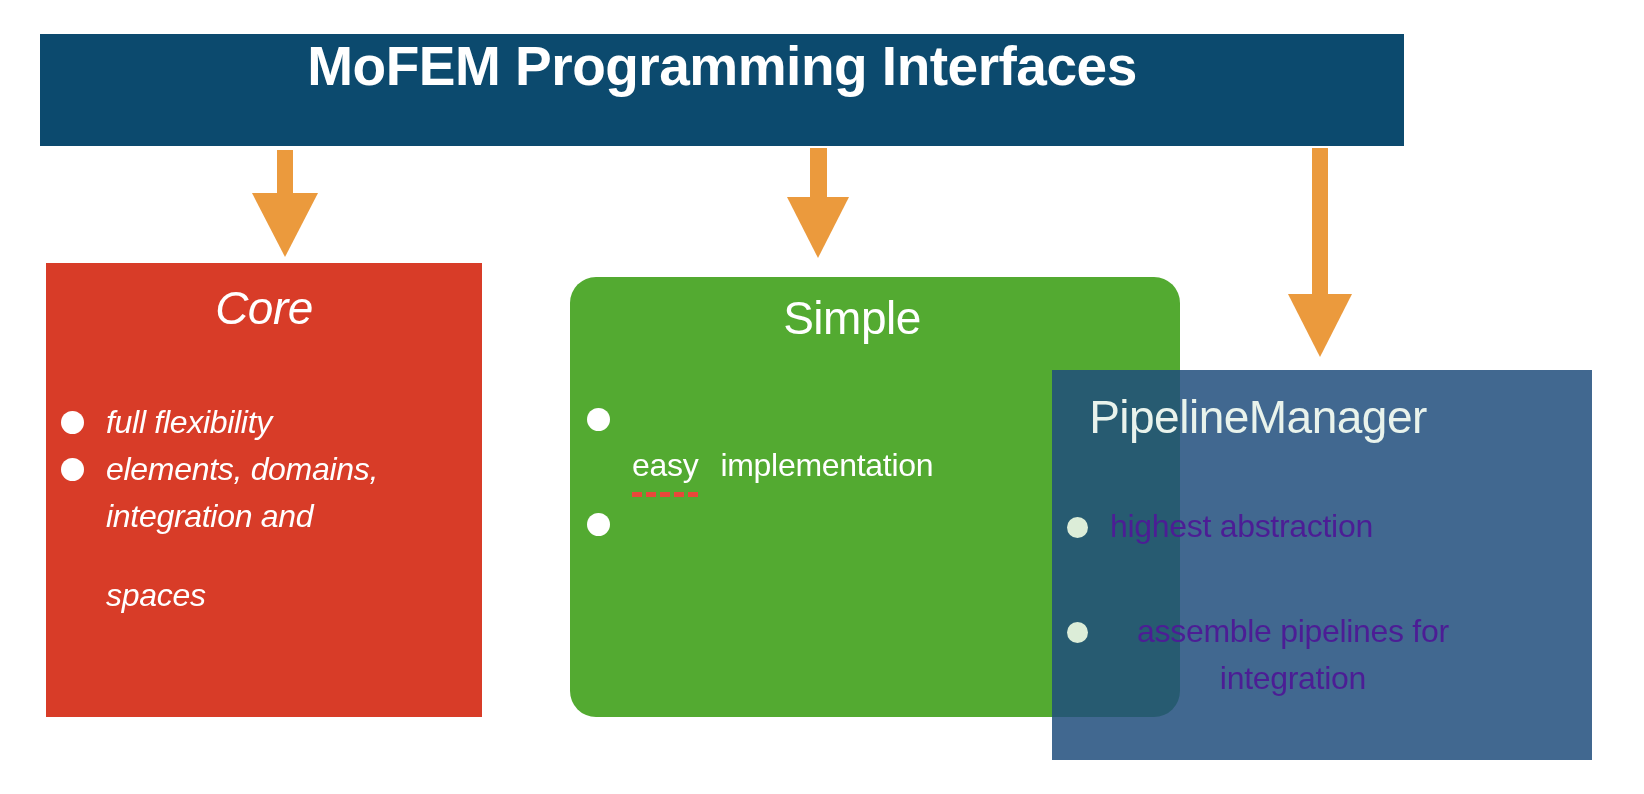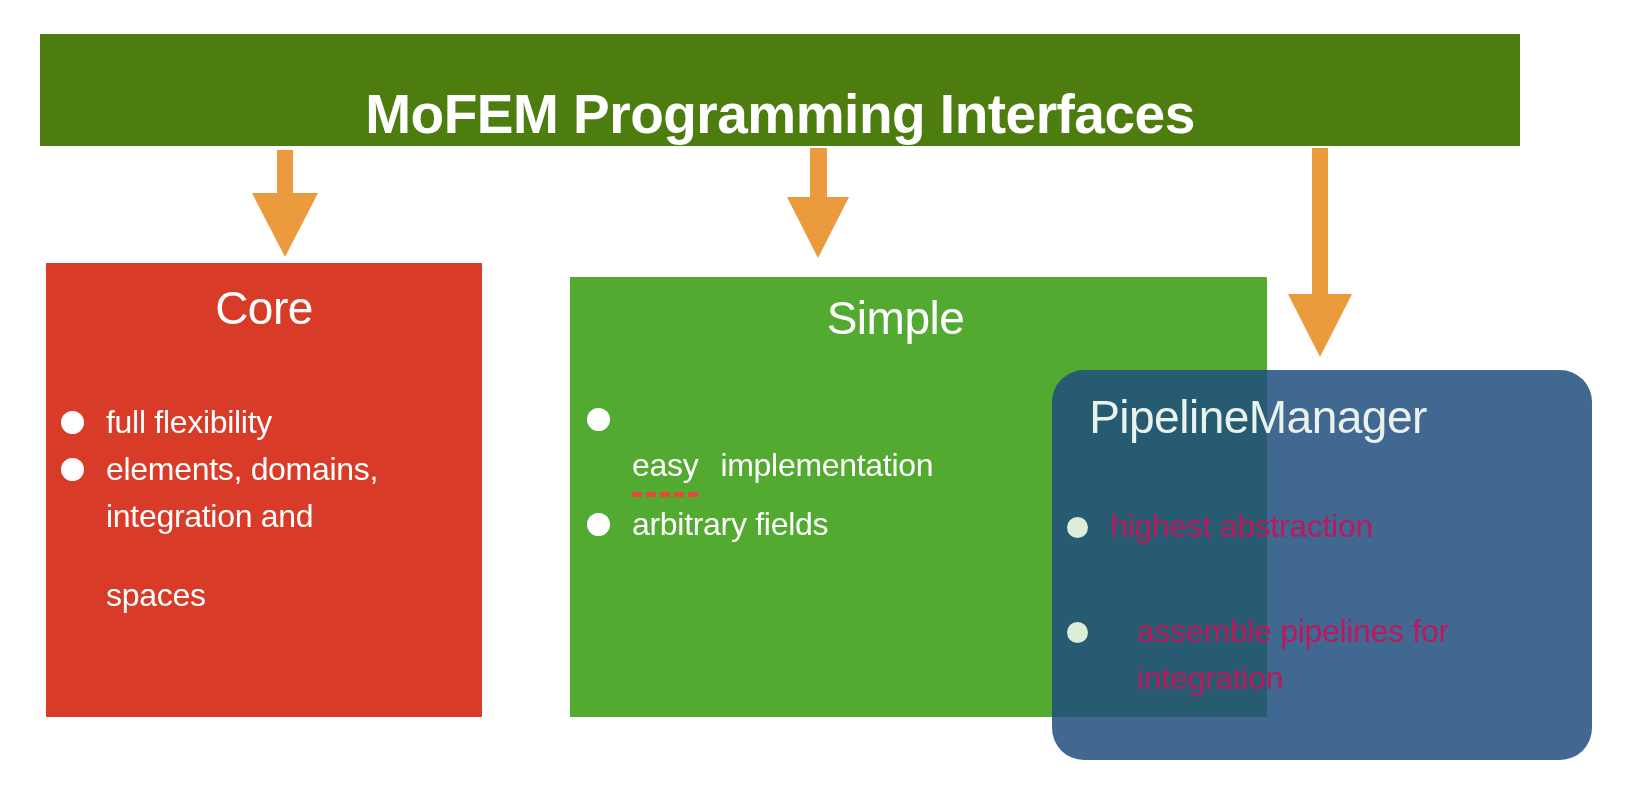--- a/index.html
+++ b/index.html
@@ -9,23 +9,23 @@
     height: 794px;
     background: #ffffff;
     overflow: hidden;
     font-family: "Liberation Sans", "DejaVu Sans", sans-serif;
   }
 
   
   .header-banner {
     position: absolute;
     left: 40px; top: 34px;
-    width: 1480px; height: 112px;
-    background: #4d7c0f;
-    display: flex; align-items: flex-end; justify-content: center;
+    width: 1364px; height: 112px;
+    background: #0c4a6e;
+    display: flex; align-items: flex-start; justify-content: center;
   }
   .header-title {
     color: #ffffff;
     font-size: 55px;
     font-weight: 700;
     letter-spacing: -0.5px;
     white-space: nowrap;
   }
 
   
@@ -45,23 +45,23 @@
                   border-top: 61px solid #eb9a3d; }
 
   #arrow3-shaft { left: 1312px; top: 148px; width: 16px; height: 147px; }
   #arrow3-head  { left: 1288px; top: 294px;
                   border-left: 32px solid transparent;
                   border-right: 32px solid transparent;
                   border-top: 63px solid #eb9a3d; }
 
   
   .box { position: absolute; }
-  #core-box     { left: 46px;   top: 263px; width: 436px; height: 454px; background: #d83c28; z-index: 1; }
-  #simple-box   { left: 570px;  top: 277px; width: 697px; height: 440px; background: #53aa31; z-index: 2; }
-  #pipeline-box { left: 1052px; top: 370px; width: 540px; height: 390px; background: rgba(32,78,124,0.85); z-index: 3; border-radius: 32px; }
+  #core-box     { left: 46px;   top: 263px; width: 436px; height: 454px; background: #d83c28; z-index: 1; font-style: italic; }
+  #simple-box   { left: 570px;  top: 277px; width: 610px; height: 440px; background: #53aa31; z-index: 2; border-radius: 26px; }
+  #pipeline-box { left: 1052px; top: 370px; width: 540px; height: 390px; background: rgba(32,78,124,0.85); z-index: 3; }
 
   .box-title {
     position: absolute; left: 0; right: 0;
     text-align: center;
     font-size: 46px;
     line-height: 50px;
     font-weight: 400;
     color: #ffffff;
     letter-spacing: -0.5px;
   }
@@ -85,21 +85,21 @@
   }
   #pipeline-bullets .bullet-dot { width: 21px; height: 21px; margin-top: 14px; background: #dcedd8; }
 
   .bullet-text {
     margin-left: 22px;
     color: #ffffff;
     font-size: 32px;
     line-height: 47px;
     letter-spacing: -0.3px;
   }
-  #pipeline-bullets .bullet-text { color: #be185d; }
+  #pipeline-bullets .bullet-text { color: #4c1d95; text-align: center; }
 
   #simple-bullets .bullet-row + .bullet-row   { margin-top: 4px; }
   #pipeline-bullets .bullet-row + .bullet-row { margin-top: 58px; gap: 27px; }
 
   .line-gap { margin-top: 32px; }
 
   .spell-underline {
     display: inline-block;
     border-bottom: 5px dashed #e8483a;
     padding-bottom: 3px;
@@ -153,21 +153,20 @@
     <div class="box-title">Simple</div>
     <div class="bullets" id="simple-bullets">
       <div class="bullet-row">
         <span class="bullet-dot"></span>
         <div class="bullet-text">
           <span class="spell-underline">easy</span><span class="word-rest">implementation</span>
         </div>
       </div>
       <div class="bullet-row">
         <span class="bullet-dot"></span>
-        <div class="bullet-text">arbitrary fields</div>
       </div>
     </div>
   </div>
 
   <div class="box" id="pipeline-box">
     <div class="box-title">PipelineManager</div>
     <div class="bullets" id="pipeline-bullets">
       <div class="bullet-row">
         <span class="bullet-dot"></span>
         <div class="bullet-text">highest abstraction</div>

